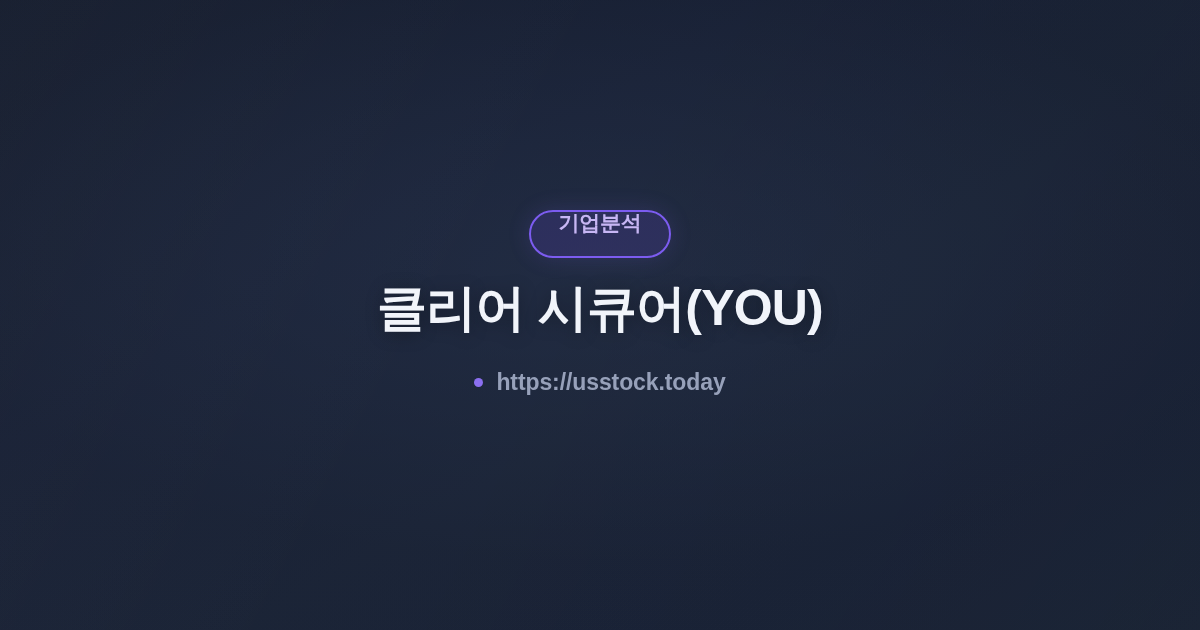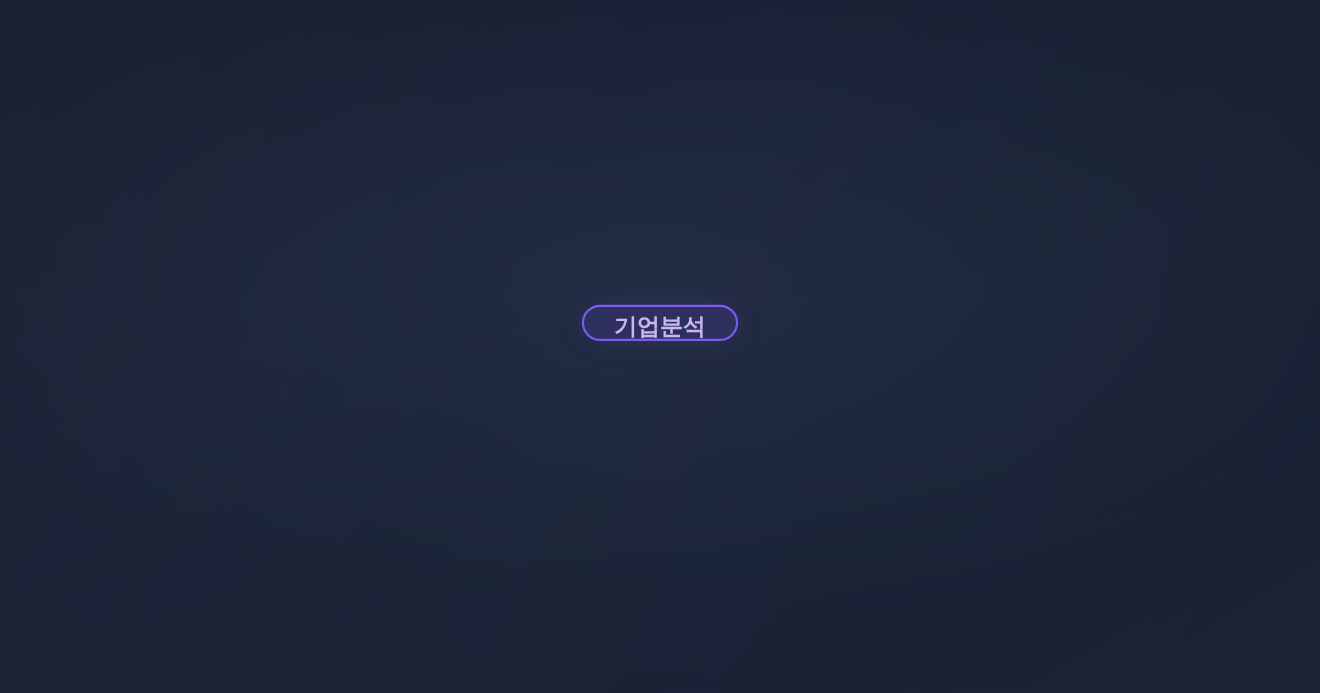--- a/index.html
+++ b/index.html
@@ -45,23 +45,23 @@
     width: 100%;
     display: flex;
     flex-direction: column;
     align-items: center;
     transform: translateY(-13px);
   }
 
   
   .badge {
     display: inline-flex;
-    align-items: flex-end;
+    align-items: flex-start;
     justify-content: center;
-    height: 33px;
+    height: 48px;
     padding: 0 27px;
     border: 2px solid #7c5cf0;
     border-radius: 999px;
     background: rgba(110, 80, 230, 0.17);
     box-shadow: 0 0 22px rgba(124, 92, 240, 0.17);
     margin-bottom: 18px;
   }
 
   .badge-label {
     font-size: 21px;
@@ -117,17 +117,22 @@
 
 <div class="og-card">
 
   <div class="content">
 
     <div class="badge">
       <span class="badge-label">기업분석</span>
     </div>
 
     <h1 class="headline">
+      <span class="headline-line">클리어 시큐어(YOU)</span>
     </h1>
 
+    <div class="site-url">
+      <span class="url-dot"></span>
+      <span class="url-text">https://usstock.today</span>
+    </div>
 
   </div>
 </div>
 
 </body></html>

